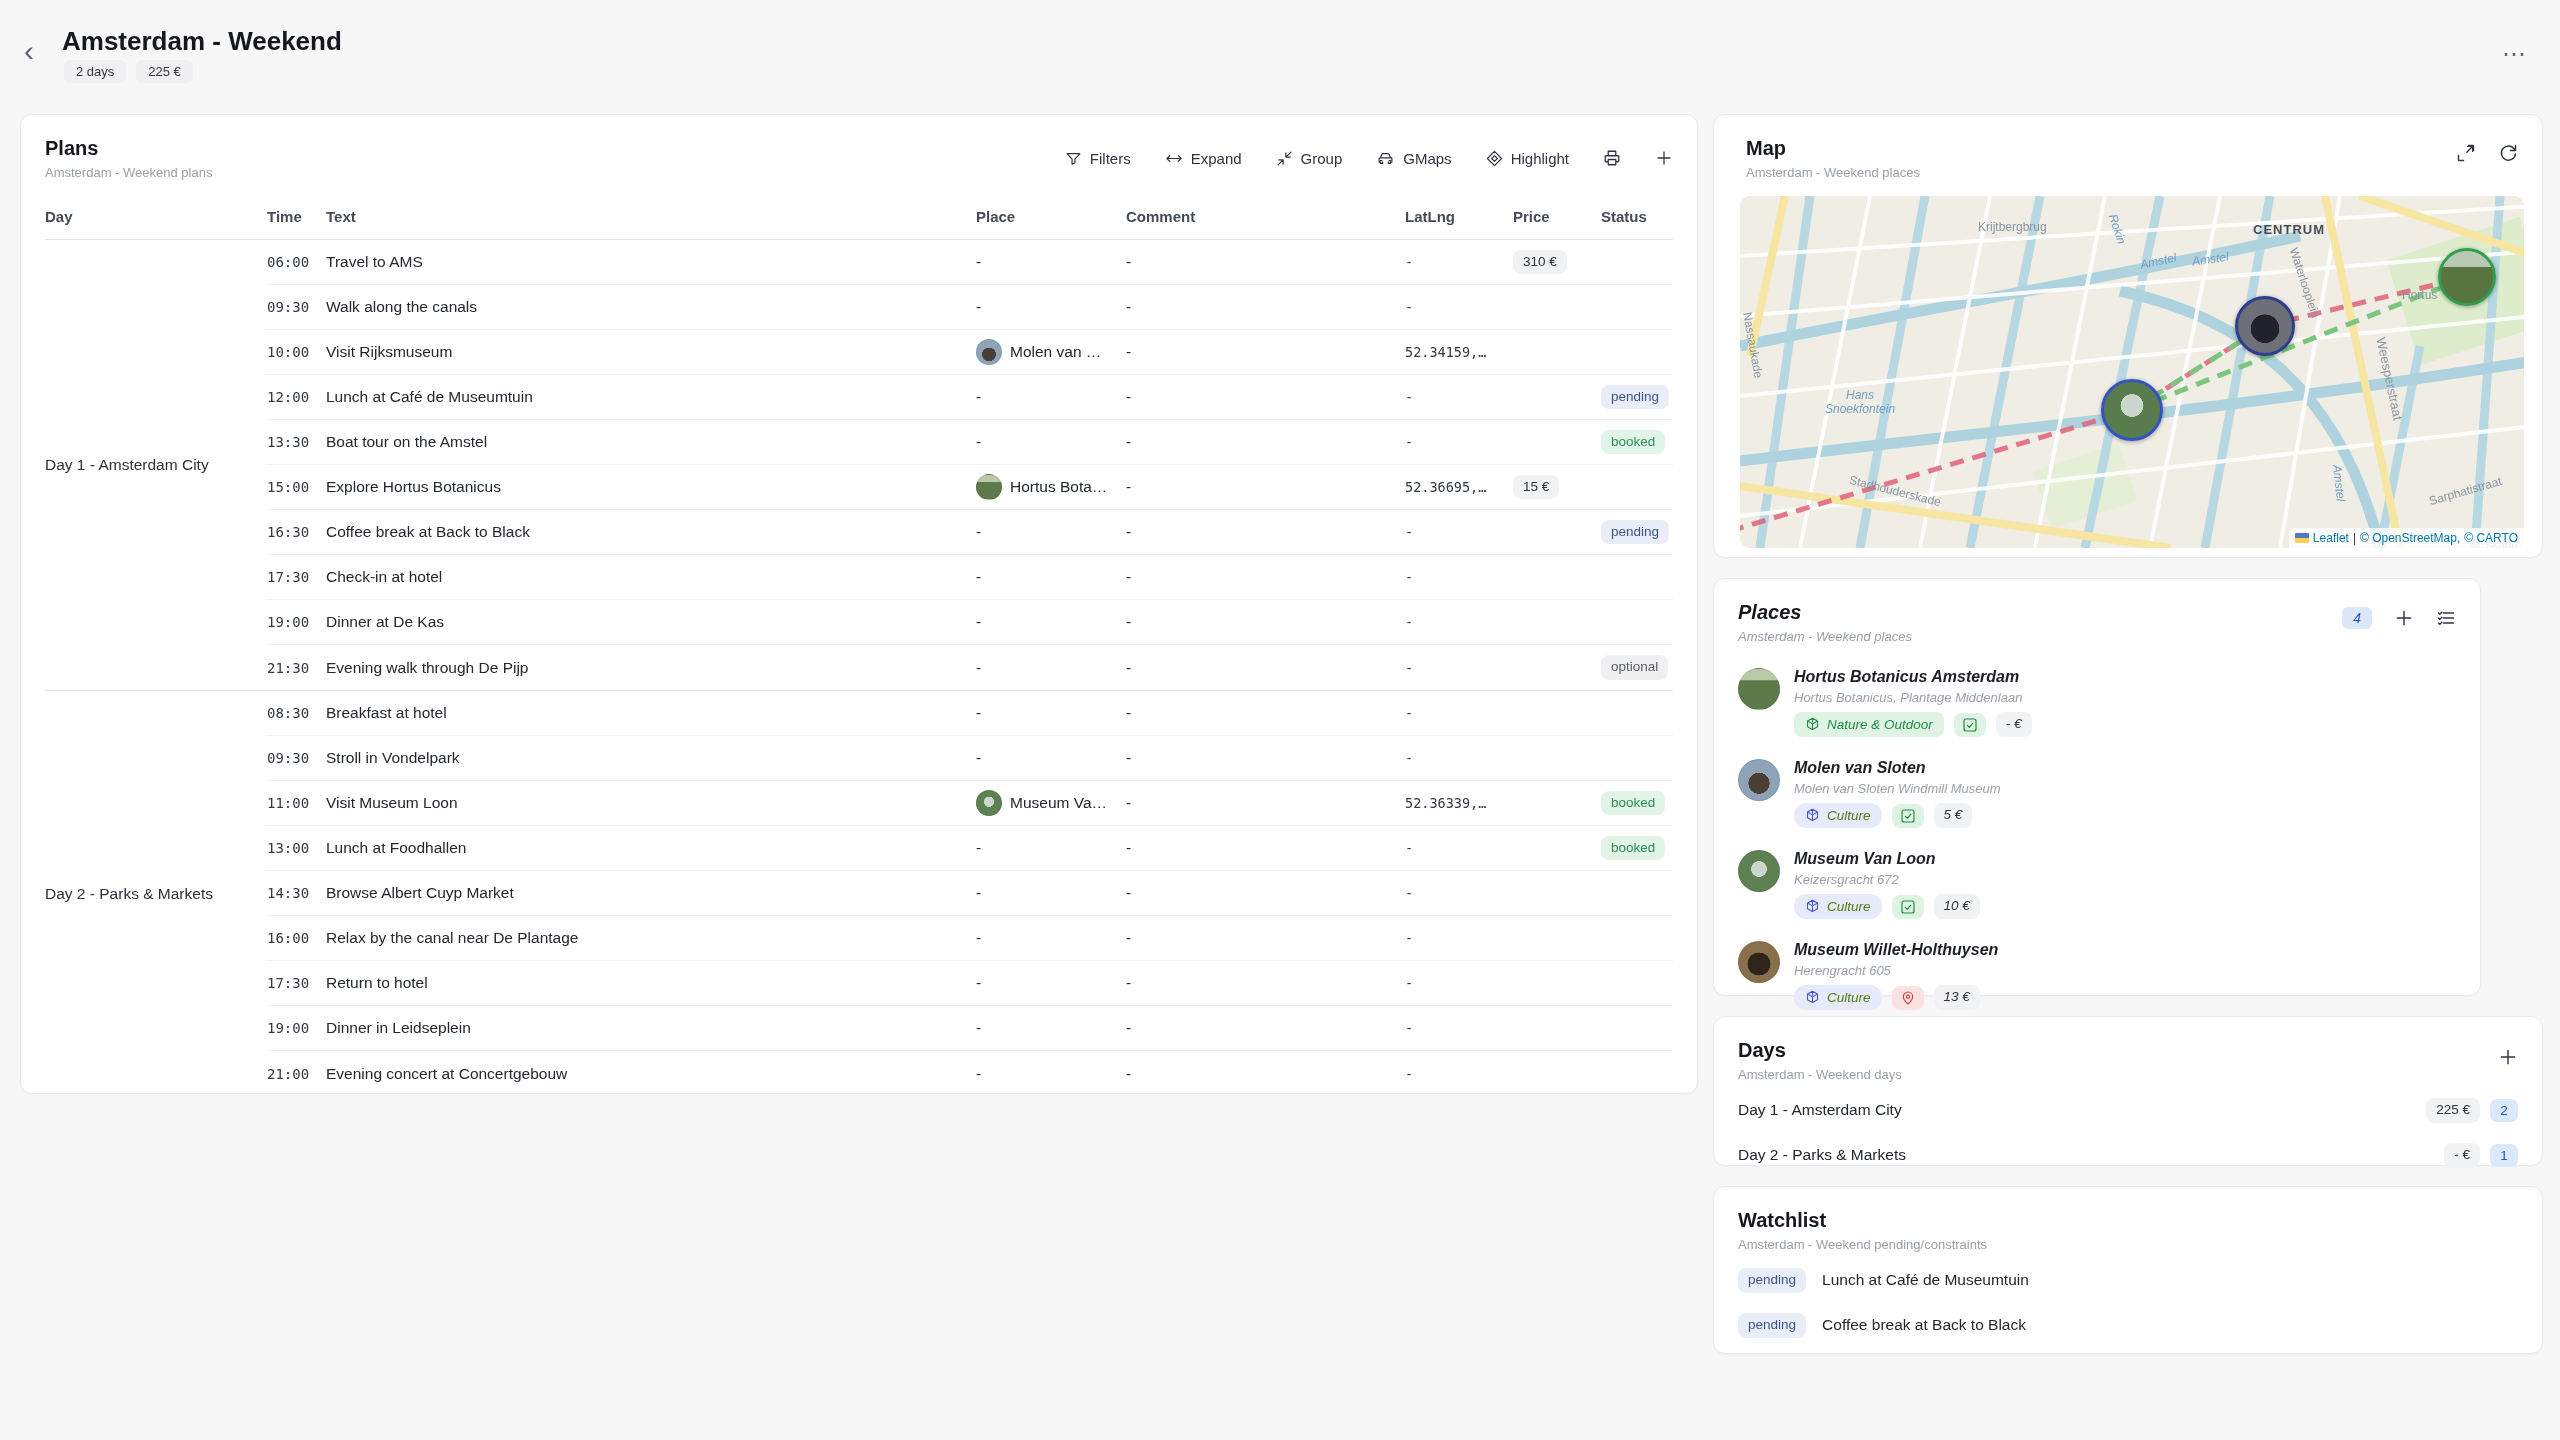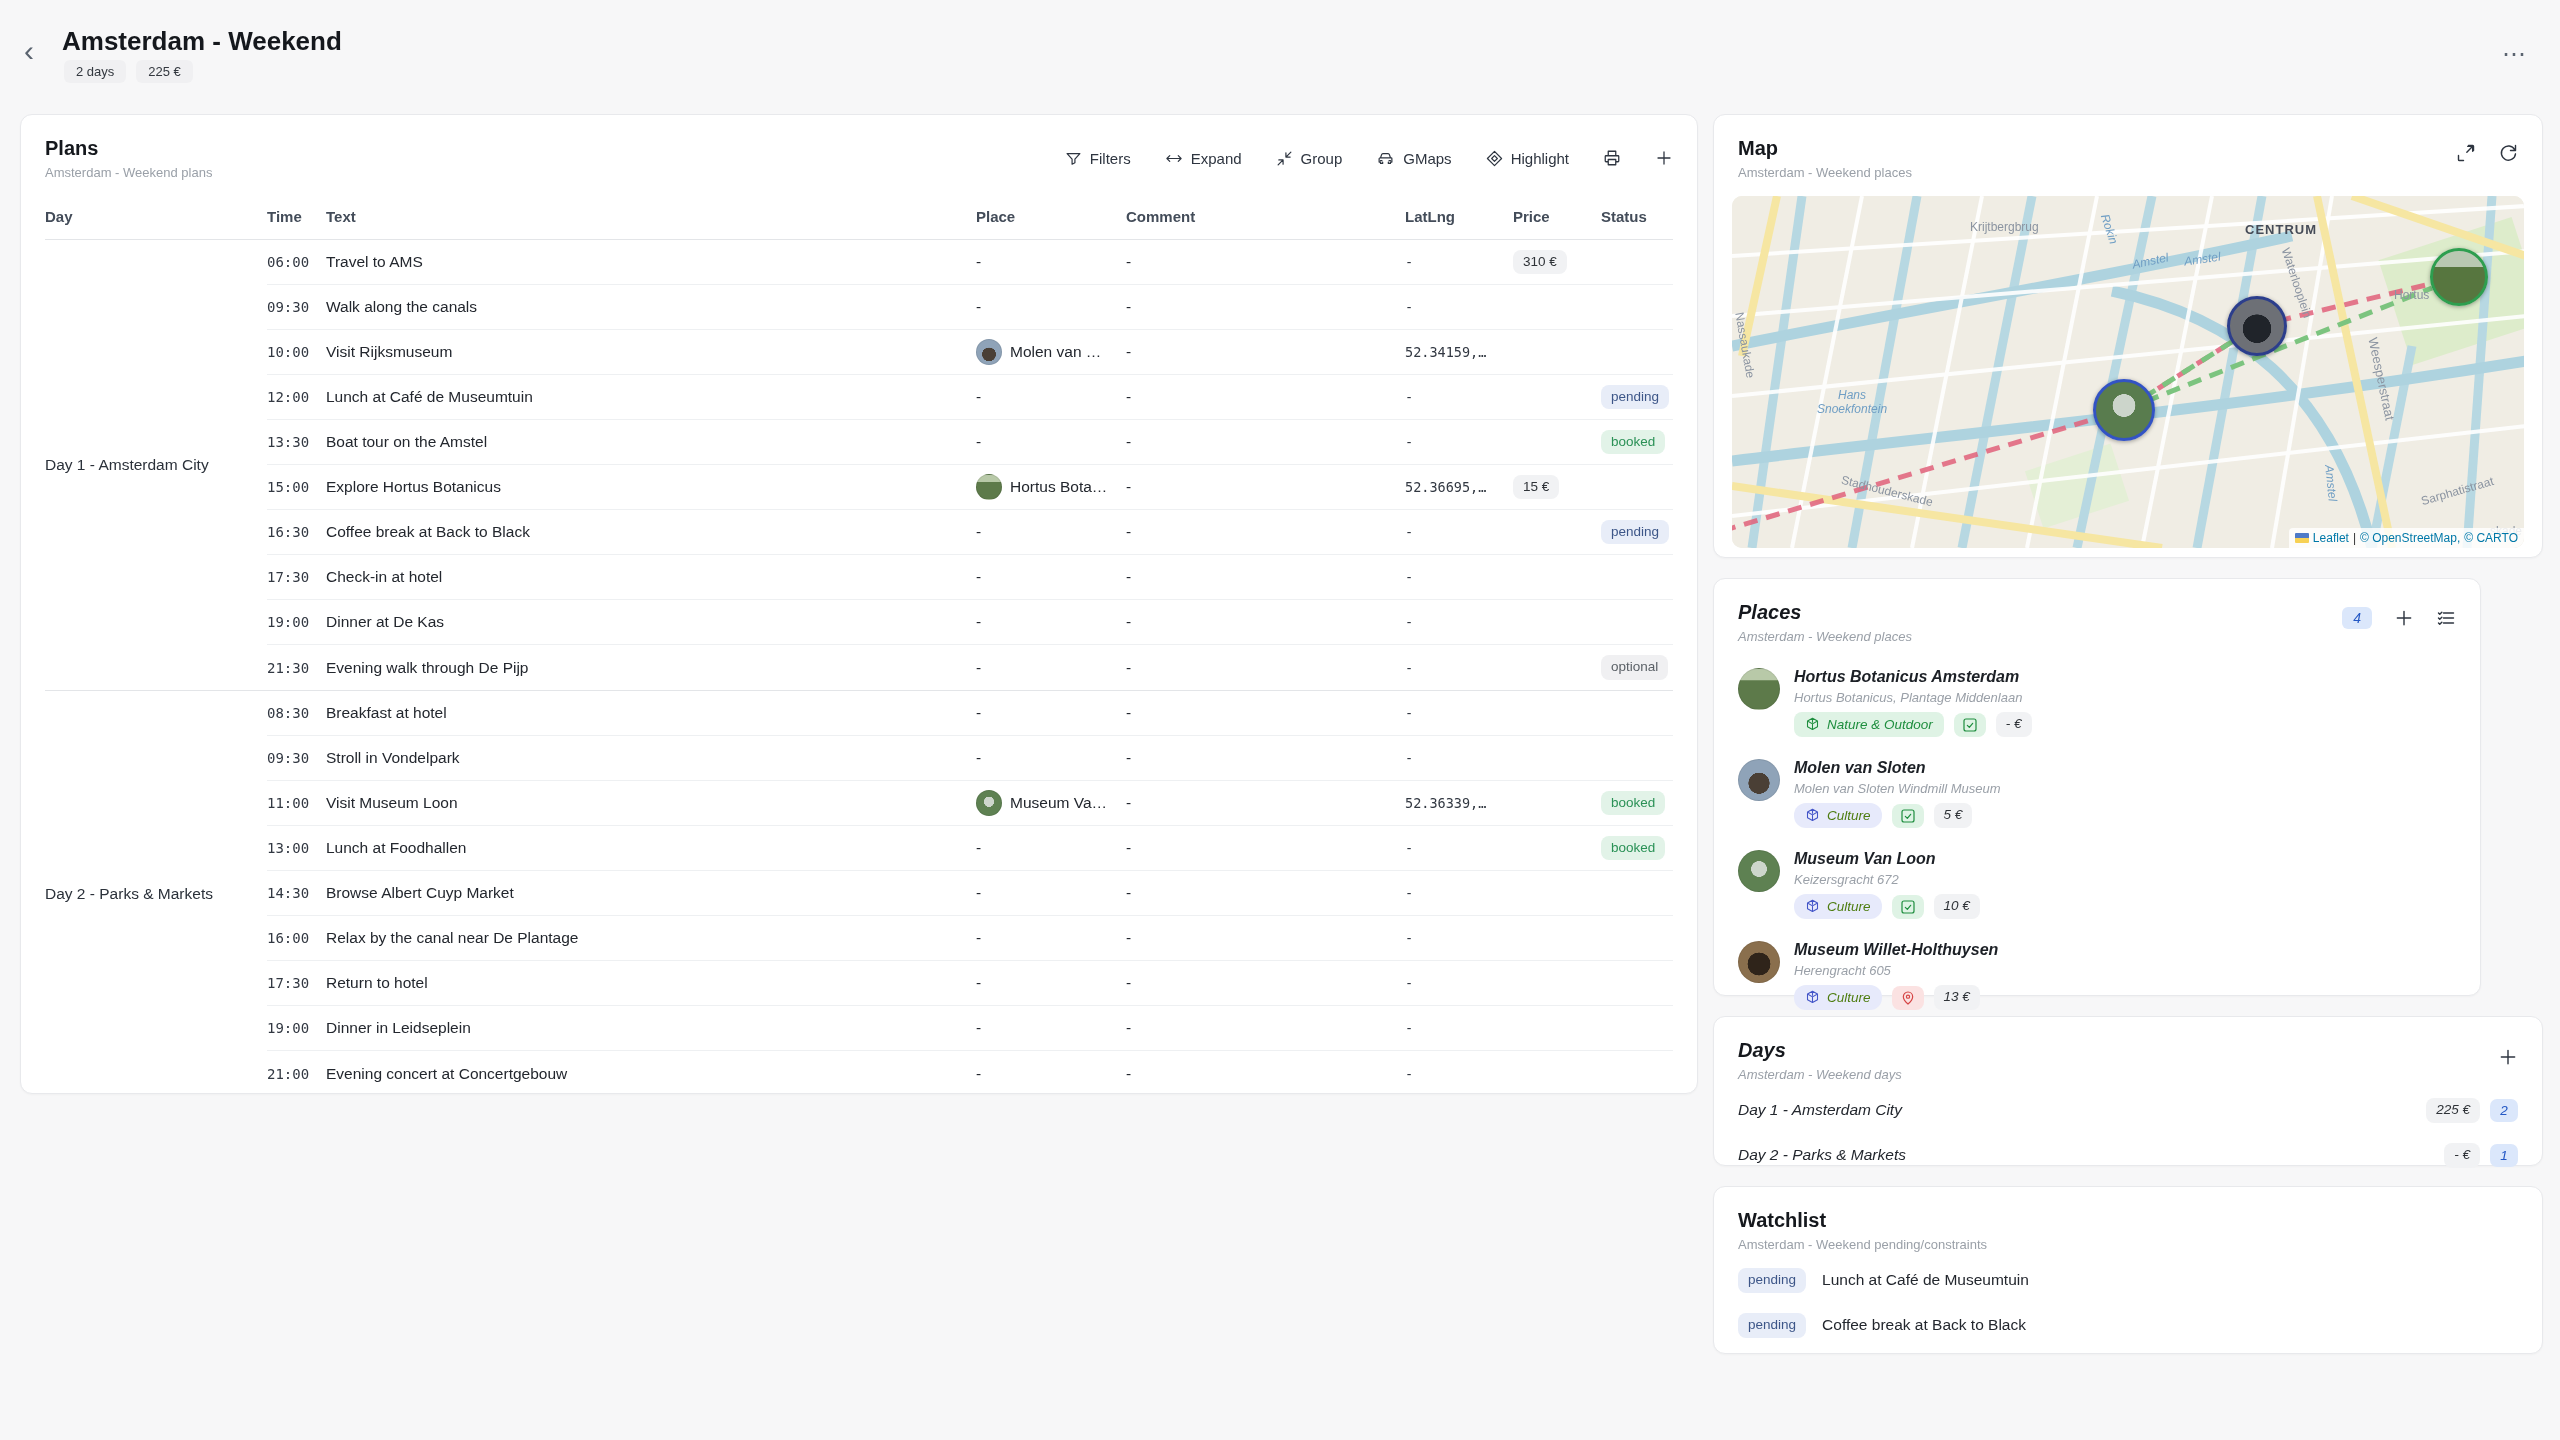--- a/index.html
+++ b/index.html
@@ -42,21 +42,21 @@
   .t-windmill { background:radial-gradient(circle at 50% 60%, #4a3f35 0 36%, #8fa3b8 37% 100%); }
   .t-hortus { background:linear-gradient(180deg,#b8c9a8 0 30%, #5d7a4a 31% 100%); }
   .t-garden { background:radial-gradient(circle at 50% 45%, #cdd6cc 0 28%, #5e8152 29% 100%); }
   .pill { display:inline-block; border-radius:8px; padding:5px 10px; font-size:13.5px; line-height:1.1; }
   .p-price { background:#f1f2f4; color:#2f3338; }
   .s-pending { background:#e8edf8; color:#3d5688; }
   .s-booked { background:#e2f3e8; color:#2a9156; }
   .s-optional { background:#f0f0f2; color:#5b6167; }
 
   
-  #map-card { left:1713px; top:114px; width:830px; height:444px; }
+  #map-card { left:1713px; top:114px; width:830px; height:444px;padding-left:8px; }
   .mini-icons { display:flex; align-items:center; gap:22px; margin-top:6px; }
   .mini-btn { cursor:pointer; display:flex; }
   .map-area { position:relative; margin:2px 18px 16px; height:352px; border-radius:10px; overflow:hidden; background:#f0ede4; }
   .map-area svg.mapbg { position:absolute; inset:0; }
   .map-label { position:absolute; font-size:12px; color:#8b94a1; white-space:pre-line; transform-origin:center; pointer-events:none; }
   .lbl-water { color:#6f9ec4; font-style:italic; }
   .lbl-area { color:#454b57; font-weight:700; font-size:13px; letter-spacing:1px; }
   .marker { position:absolute; border-radius:50%; box-shadow:0 1px 4px rgba(0,0,0,.35); }
   .m-green { width:58px; height:58px; border:3px solid #2e9e4f; background:linear-gradient(180deg,#b9c8b2 0 30%, #57763f 31% 100%); }
   .m-navy { width:60px; height:60px; border:3px solid #2c3e8c; background:radial-gradient(circle at 50% 55%, #20242a 0 35%, #6d7076 36% 100%); }
@@ -76,21 +76,21 @@
   .place-name { font-size:16px; font-weight:600; color:#1c2026; }
   .place-sub { font-size:13px; color:#9aa0a8; margin:4px 0 7px; }
   .badge-row { display:flex; gap:10px; align-items:center; }
   .cat-pill { display:inline-flex; align-items:center; gap:7px; border-radius:8px; padding:5px 11px; font-size:13.5px; }
   .cat-culture { background:#e7eafb; color:#4d7c0f;border-radius:12px; }
   .cat-nature { background:#dff3e5; color:#1e8e3e; }
   .sq-pill { border-radius:8px; padding:4px 8px; display:inline-flex; }
   .sq-green { background:#dff3e5; }
   .sq-red { background:#fbe2e2; }
 
-  #days-card { left:1713px; top:1016px; width:830px; height:150px;font-style:italic; }
+  #days-card { left:1713px; top:1016px; width:830px; height:150px; }
   .day-row { display:flex; align-items:center; justify-content:space-between; padding:10px 24px; cursor:pointer; }
   .day-row-label { font-size:15.5px; color:#23272e; }
   .day-row-right { display:flex; gap:10px; align-items:center; }
   .cnt { background:#dbe7fb; color:#2458c5; border-radius:7px; padding:4px 0; width:28px; text-align:center; font-size:13.5px; }
 
   #watch-card { left:1713px; top:1186px; width:830px; height:168px; }
   .watch-row { display:flex; align-items:center; gap:16px; padding:10px 24px; cursor:pointer; }
   .watch-text { font-size:15.5px; color:#23272e; }
 </style>
 </head>

